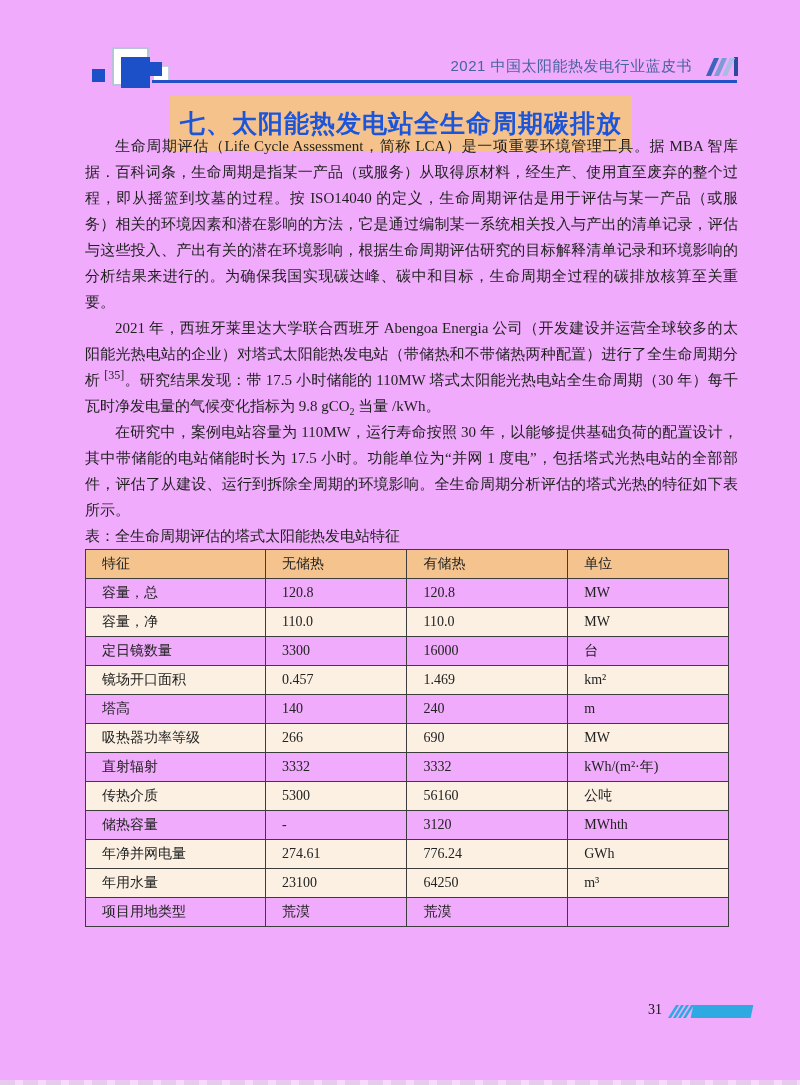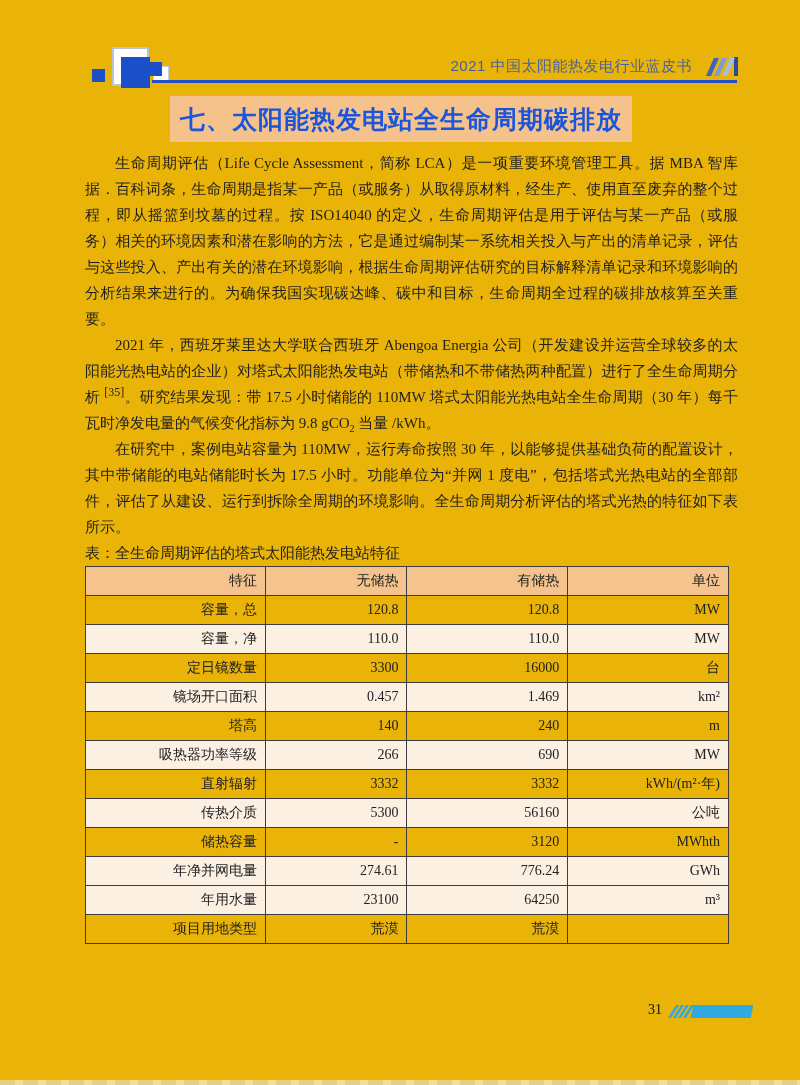--- a/index.html
+++ b/index.html
@@ -1,18 +1,18 @@
 <!DOCTYPE html>
 <html><head>
 <meta charset="utf-8">
 <style>
   html,body{margin:0;padding:0;background:#9a9a9a;}
   .page{
     position:relative;width:800px;height:1085px;margin:0 auto;
-    background:#eab308;overflow:hidden;
+    background:#f0abfc;overflow:hidden;
     font-family:"Liberation Serif","DejaVu Serif",serif;color:#222;
   }
   
   .logo-back{position:absolute;left:112px;top:47px;width:33px;height:35px;background:#fff;border:2px solid #b9c3d8;}
   .logo-main{position:absolute;left:121px;top:57px;width:29px;height:31px;background:#1c50c8;}
   .logo-sq-left{position:absolute;left:92px;top:69px;width:13px;height:13px;background:#1c50c8;}
   .logo-sq-right-back{position:absolute;left:153px;top:66px;width:14px;height:14px;background:#fff;border:1px solid #c7d0e0;}
   .logo-sq-right{position:absolute;left:148px;top:62px;width:14px;height:14px;background:#1c50c8;}
   .header-rule{position:absolute;left:152px;top:80px;width:585px;height:3px;background:#2450c6;}
   .header-title{
@@ -20,47 +20,47 @@
     color:#47639f;font-family:"Liberation Sans","DejaVu Sans",sans-serif;
   }
   .header-slashes{position:absolute;top:58px;right:62px;display:flex;align-items:flex-end;gap:3px;height:18px;}
   .header-slashes .s{width:5px;height:18px;transform:skewX(-24deg);}
   .header-slashes .s1{background:#3e63bd;}
   .header-slashes .s2{background:#7d9cd6;}
   .header-slashes .s3{background:#a9bce6;}
   .header-slashes .bar{width:4px;height:19px;background:#2b4a9f;}
   
   .title-banner{
-    position:absolute;left:170px;top:96px;width:462px;height:46px;
+    position:absolute;left:170px;top:96px;width:462px;height:55px;
     background:#f6c28b;display:flex;align-items:center;justify-content:center;
   }
   .title-banner h1{
     margin:0;font-size:25px;font-weight:700;color:#1b55dc;letter-spacing:1px;
     font-family:"Liberation Sans","DejaVu Sans",sans-serif;
   }
   
-  .content{position:absolute;left:85px;top:150px;width:653px;}
+  .content{position:absolute;left:85px;top:133px;width:653px;}
   .content p{
     margin:0;font-size:15px;line-height:26px;text-align:justify;
     text-indent:2em;color:#1f1f1f;
   }
   .sup{font-size:12px;vertical-align:super;line-height:0;}
   .sub{font-size:10px;vertical-align:sub;line-height:0;}
   
   .table-caption{
     margin:14px 0 10px 0;text-align:center;text-indent:0 !important;
     font-size:14px;color:#1f1f1f;
   }
   table.lca{
     width:644px;border-collapse:collapse;table-layout:fixed;
     font-size:14px;color:#222;border:1.5px solid #3c3c3c;
   }
   table.lca th,table.lca td{
-    border:1px solid #3c3c3c;height:28px;text-align:right;
-    font-weight:normal;padding:0 8px;
+    border:1px solid #3c3c3c;height:28px;text-align:left;
+    font-weight:normal;padding:0 16px;
   }
   table.lca th{background:#f5c48e;}
   table.lca tr.alt td{background:#fbf0e2;}
   table.lca col.c1{width:28%;} table.lca col.c2{width:22%;}
   table.lca col.c3{width:25%;} table.lca col.c4{width:25%;}
   
   .page-number{position:absolute;left:648px;top:1002px;font-size:14px;color:#111;}
   .footer-bar{position:absolute;left:672px;top:1005px;display:flex;align-items:center;gap:2px;height:13px;}
   .footer-bar .st{width:3px;height:13px;background:#2ea9e2;transform:skewX(-32deg);}
   .footer-bar .solid{width:60px;height:13px;background:#2ea9e2;transform:skewX(-12deg);}

